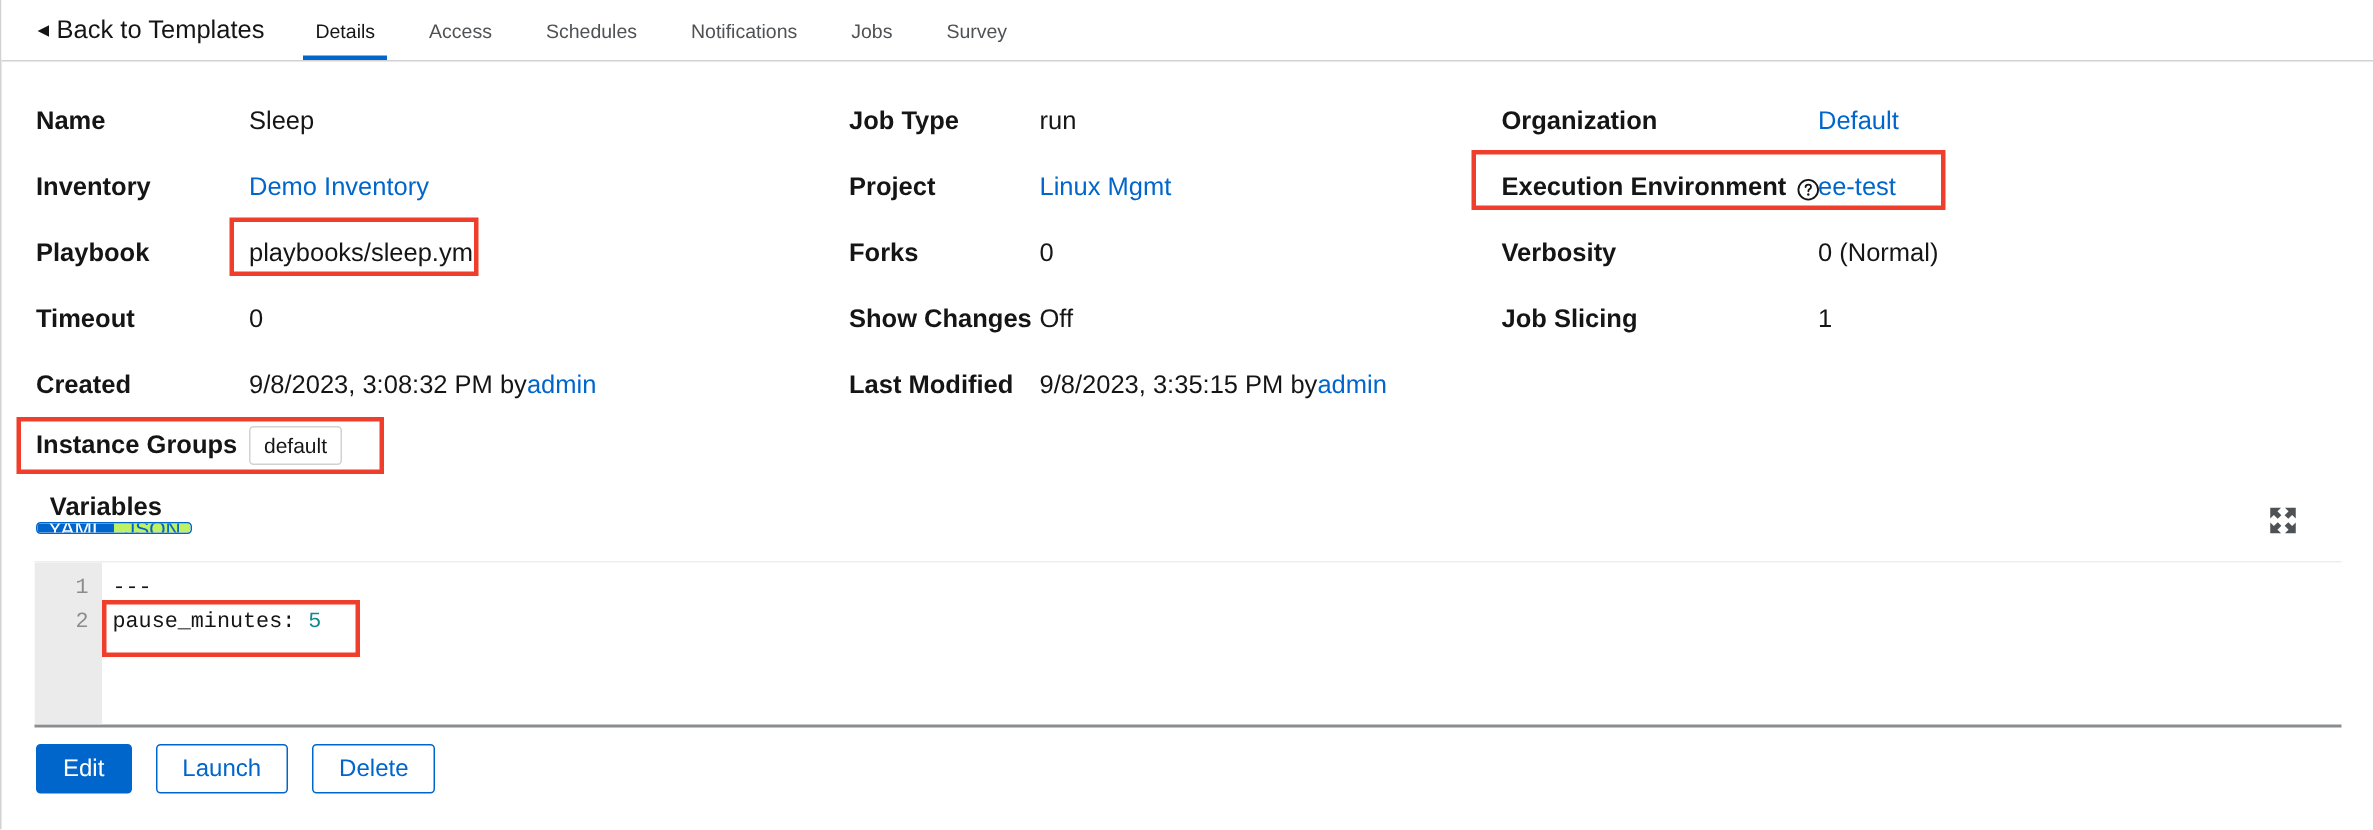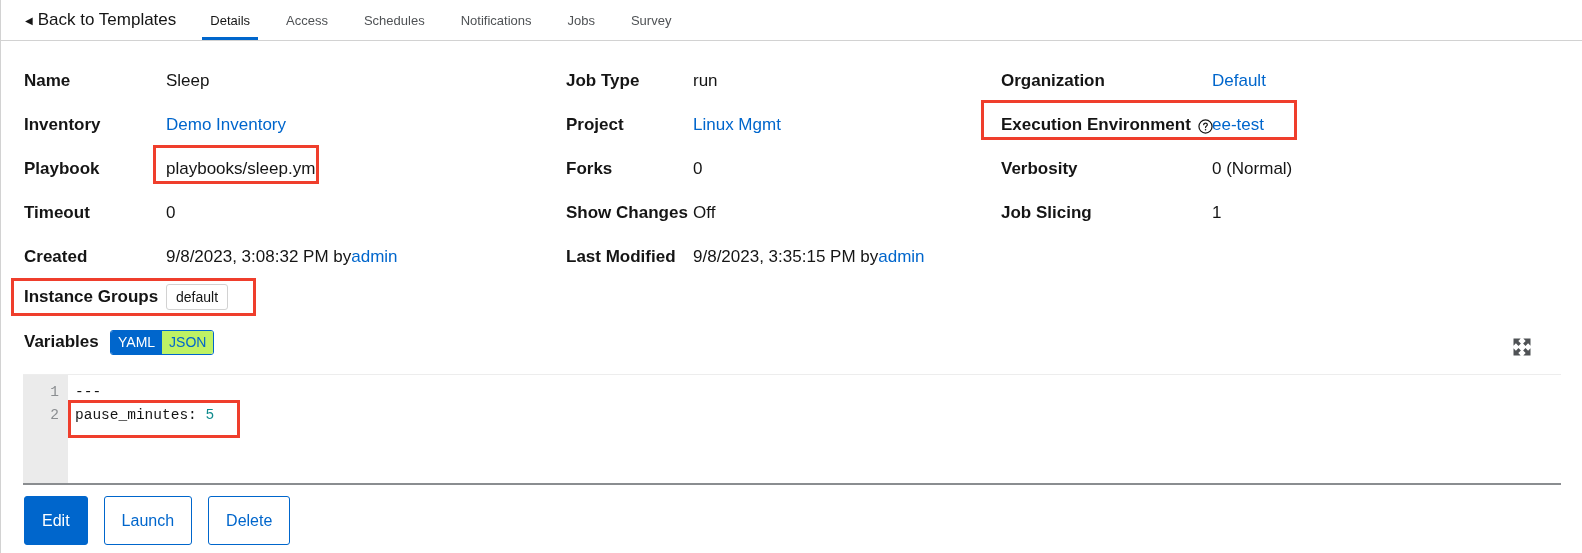--- a/index.html
+++ b/index.html
@@ -176,20 +176,21 @@
   }
 
   
   .variables-head {
     position: absolute;
     left: 23px;
     top: 328px;
     display: flex;
     align-items: center;
     height: 28px;
+    flex-direction: column;
   }
   .variables-head .lbl { width: 86px; }
   .toggle {
     display: inline-flex;
     border: 1px solid #06c;
     border-radius: 3px;
     overflow: hidden;
     height: 23px;
     justify-content: center;
   }
@@ -270,21 +271,21 @@
 
   
   .actions {
     position: absolute;
     left: 23px;
     top: 496px;
     display: flex;
     gap: 16px;
   }
   .btn {
-    height: 49px;
+    height: 33px;
     min-width: 62px;
     padding: 0 17px;
     border-radius: 3px;
     font-size: 16px;
     font-family: inherit;
     cursor: pointer;
     display: inline-flex;
     align-items: center;
     justify-content: center;
     box-sizing: border-box;

